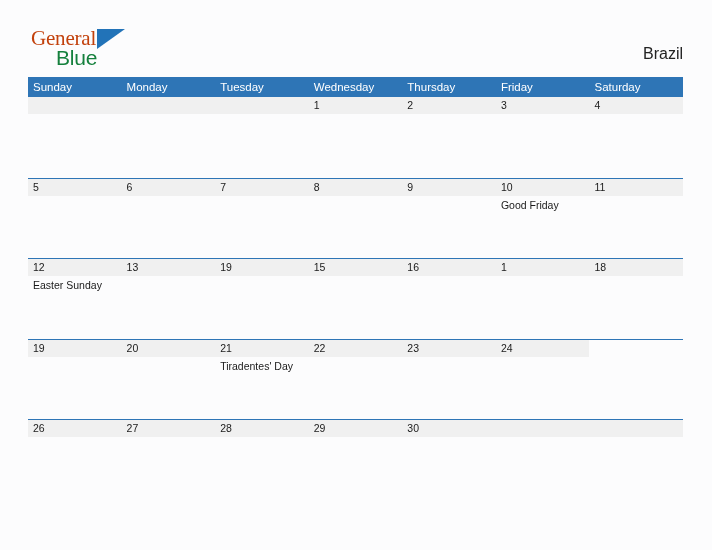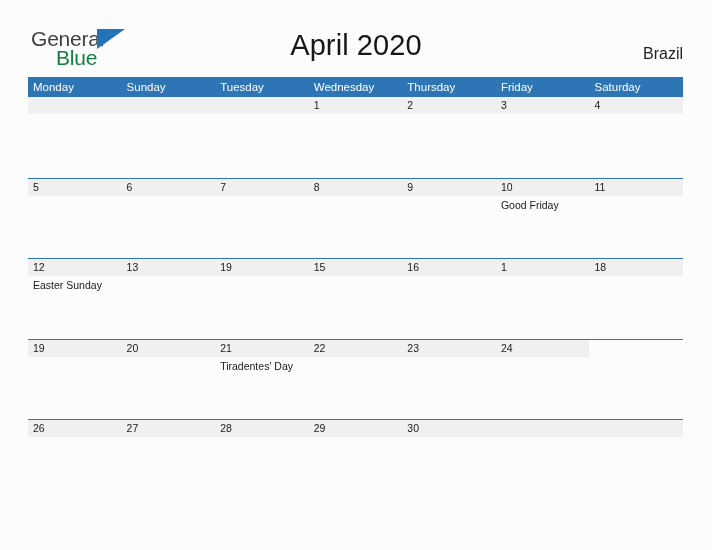--- a/index.html
+++ b/index.html
@@ -35,23 +35,23 @@
     width: 110px;
     height: 44px;
     line-height: 1;
     user-select: none;
   }
   .logo-general {
     position: absolute;
     left: 0;
     top: 0;
     font-size: 21px;
-    color: #404040;
+    color: #c2410c;
     letter-spacing: -0.2px;
-    font-family: Liberation Sans, sans-serif;
+    font-family: Liberation Serif, serif;
   }
   .logo-blue {
     position: absolute;
     left: 25px;
     top: 19px;
     font-size: 21px;
     color: #15803d;
     letter-spacing: -0.2px;
     font-family: "Liberation Sans", sans-serif;
   }
@@ -160,30 +160,29 @@
 <div class="page">
 
   <div class="topbar">
 
     <div class="logo">
       <span class="logo-general">General</span>
       <span class="logo-triangle"></span>
       <span class="logo-blue">Blue</span>
     </div>
 
-    <div class="month-title">April 2020</div>
 
     <div class="country">Brazil</div>
 
   </div>
 
   <div class="calendar">
     <div class="weekdays">
+        <div class="weekday">Sunday</div>
         <div class="weekday">Monday</div>
-        <div class="weekday">Sunday</div>
         <div class="weekday">Tuesday</div>
         <div class="weekday">Wednesday</div>
         <div class="weekday">Thursday</div>
         <div class="weekday">Friday</div>
         <div class="weekday">Saturday</div>
       </div>
     <div class="weeks">
         <div class="week first">
           <div class="week-inner">
             <div class="daycell empty">

